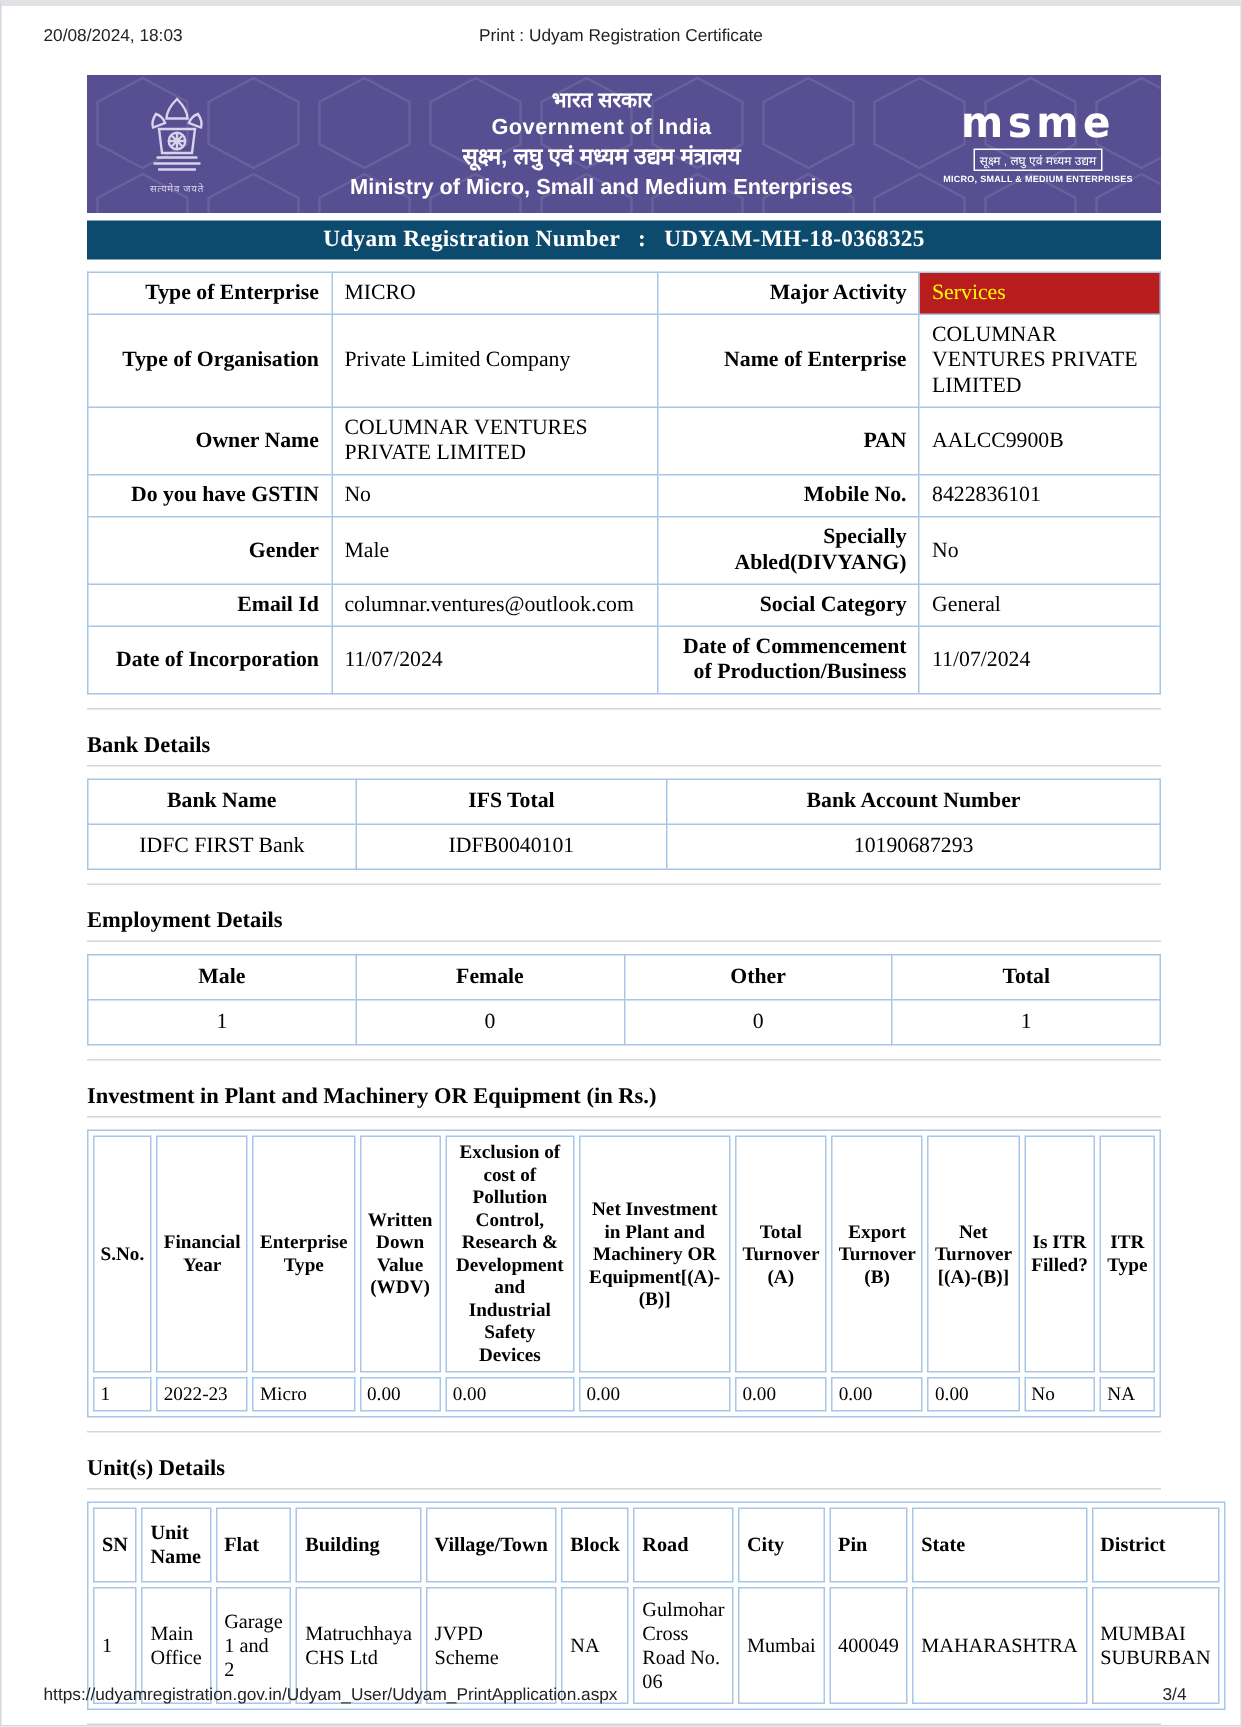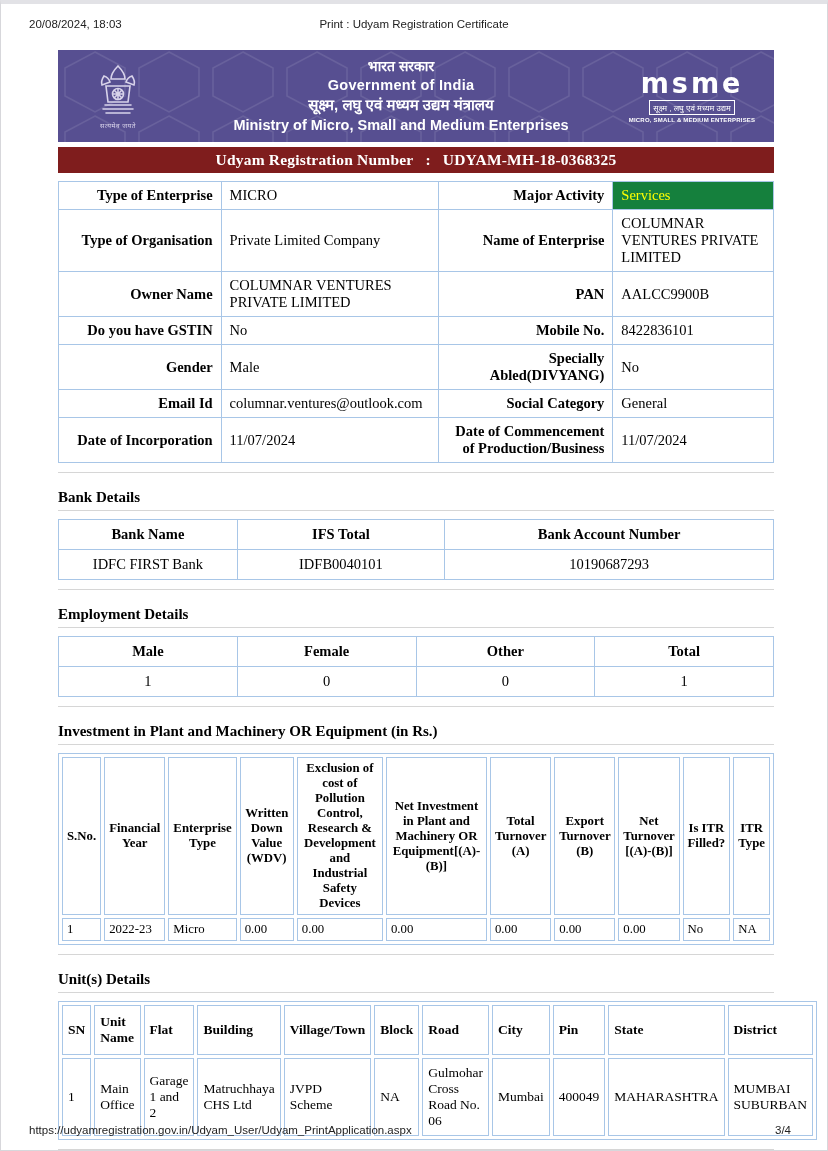--- a/index.html
+++ b/index.html
@@ -56,36 +56,36 @@
     display: inline-block; border: 1px solid #fff; font-size: 8px; padding: 1px 3px;
     margin-top: 3px; font-family: "Liberation Sans", sans-serif; white-space: nowrap;
   }
   .msme-eng {
     font-family: "Liberation Sans", sans-serif; font-size: 6px; font-weight: bold;
     margin-top: 2px; letter-spacing: .2px; white-space: nowrap;
   }
 
   
   .reg-bar {
-    margin-top: 5px; background: #7f1d1d; color: #fff; height: 26px;
+    margin-top: 5px; background: #0c4a6e; color: #fff; height: 26px;
     display: flex; align-items: center; justify-content: center;
     font-weight: bold; font-size: 15.5px; letter-spacing: .2px;
   }
   .reg-bar span { margin: 0 6px; }
 
   
   table { width: 100%; border-collapse: collapse; font-size: 14.5px; }
   .t-solid td, .t-solid th { border: 1px solid #A8C6E7; }
   .enterprise { margin-top: 8px; }
   .enterprise td { padding: 5px 8px; vertical-align: middle; }
   .enterprise td.lbl { font-weight: bold; text-align: right; width: 163px; }
   .enterprise td.lbl2 { font-weight: bold; text-align: right; width: 175px; }
   .enterprise td.val1 { width: 217px; text-align: left; }
   .enterprise td.val2 { width: 161px; text-align: left; }
-  td.services { background: #15803d; color: #FFFF00; text-align: center; font-weight: normal; }
+  td.services { background: #b91c1c; color: #FFFF00; text-align: center; font-weight: normal; }
 
   .sec-head { font-weight: bold; font-size: 15px; margin: 16px 0 4px 0; }
   hr.rule { border: none; border-top: 1px solid #d6d6d6; margin: 4px 0 8px 0; }
   hr.rule-after { border: none; border-top: 1px solid #d6d6d6; margin: 9px 0 0 0; }
 
   .bank th, .bank td, .emp th, .emp td { padding: 6px 8px; text-align: center; }
   .bank th, .emp th { font-weight: bold; }
   .bank col.c1 { width: 25%; } .bank col.c2 { width: 29%; } .bank col.c3 { width: 46%; }
   .emp td, .emp th { width: 25%; }
 

